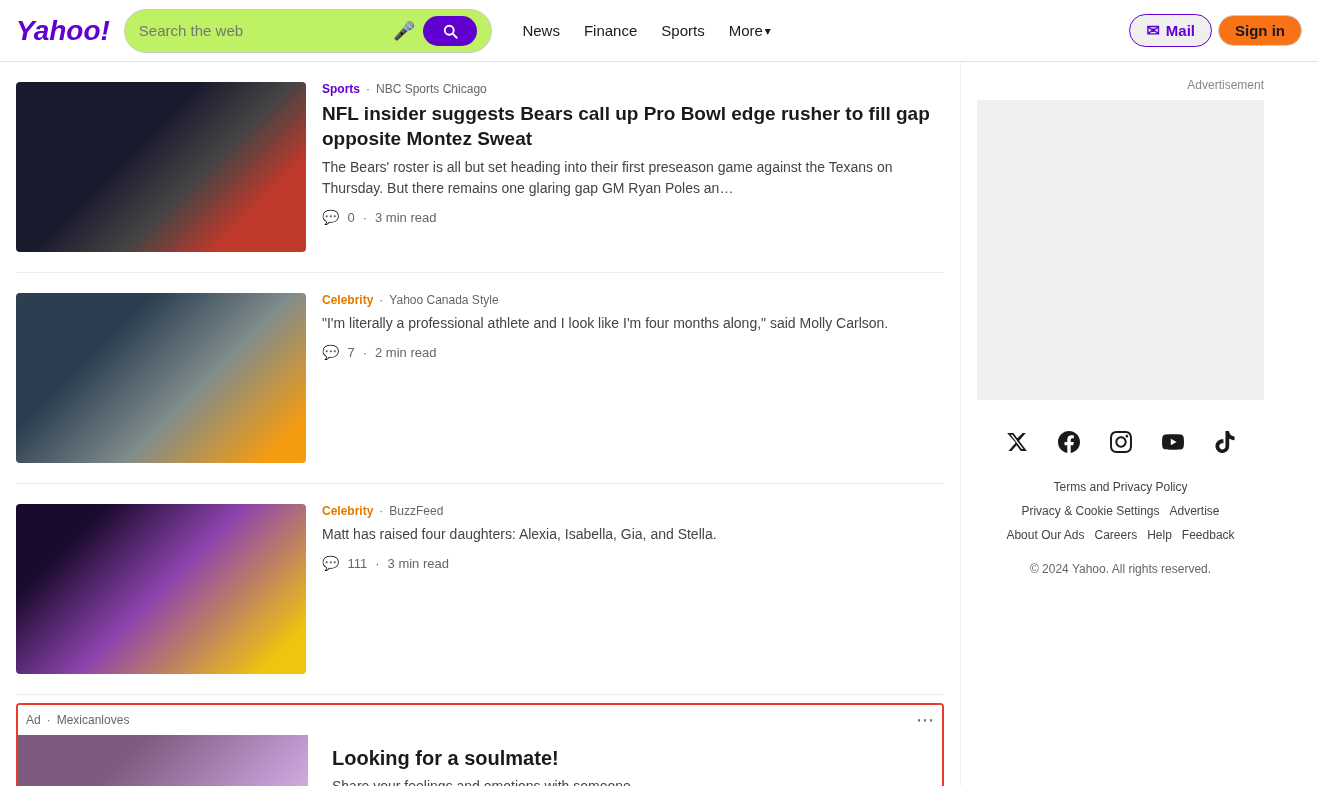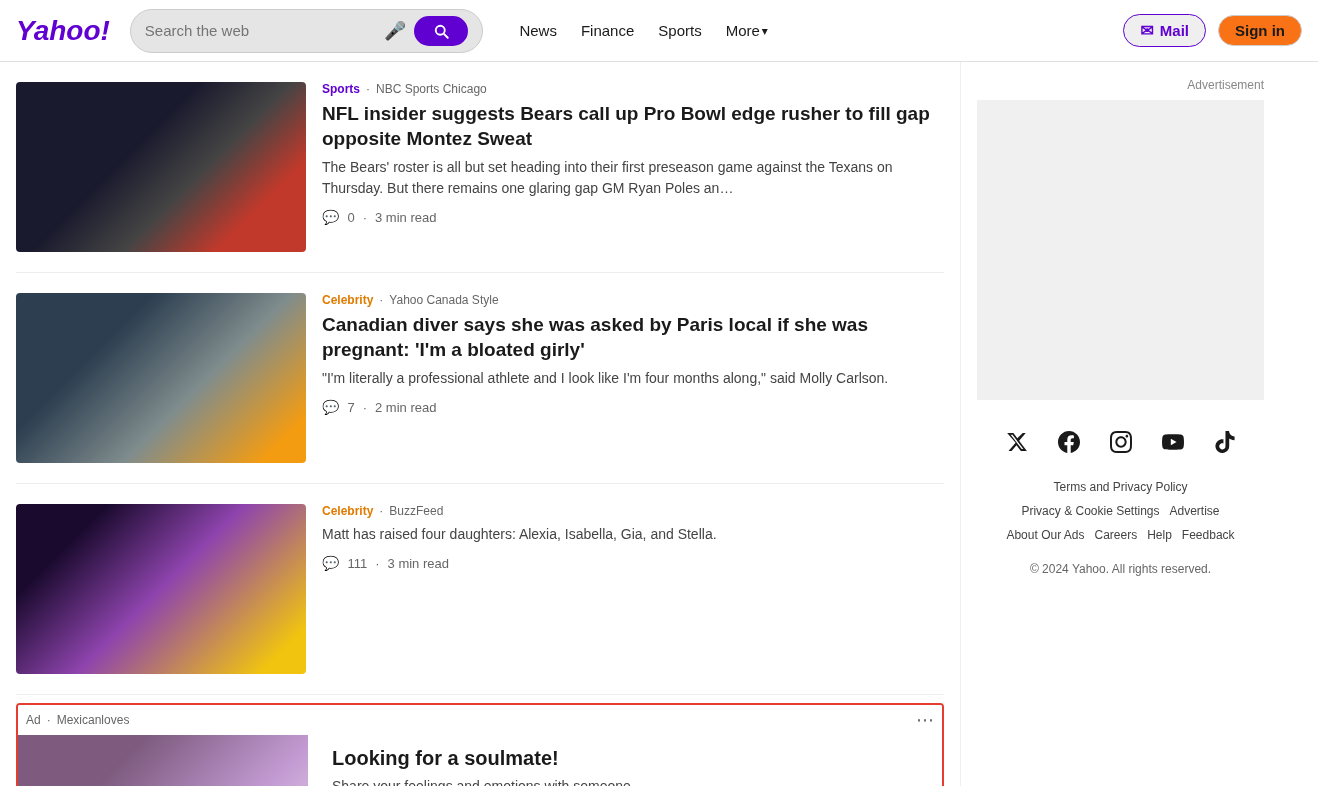--- a/index.html
+++ b/index.html
@@ -1,19 +1,19 @@
 <!DOCTYPE html>
 <html><head>
   <meta charset="utf-8">
   <style>
     * { margin: 0; padding: 0; box-sizing: border-box; }
     body { font-family: -apple-system, BlinkMacSystemFont, 'Helvetica Neue', Arial, sans-serif; background: #fff; font-size: 14px; color: #1a1a1a; }
     .logo { display: flex; align-items: center; }
     .logo-text { font-size: 28px; font-weight: 900; color: #6001d2; font-style: italic; }
-    .search-bar { display: flex; align-items: center; flex: 1; max-width: 520px; border: 1px solid #ccc; border-radius: 24px; padding: 6px 14px; background: #e5e5e5; margin-left: 8px; }
+    .search-bar { display: flex; align-items: center; flex: 1; max-width: 520px; border: 1px solid #ccc; border-radius: 24px; padding: 6px 14px; background: #bef264; margin-left: 8px; }
     .search-input { border: none; outline: none; flex: 1; font-size: 15px; color: #333; background: transparent; }
     .search-mic { color: #7b61ff; font-size: 18px; margin-right: 8px; cursor: pointer; }
     .search-btn { background: #6001d2; border: none; border-radius: 20px; padding: 6px 18px; cursor: pointer; display: flex; align-items: center; }
     .search-btn svg { fill: #fff; }
     .nav { display: flex; align-items: flex-start; gap: 8px; margin-left: 16px; }
     .nav-item { font-size: 15px; font-weight: 500; color: #1a1a1a; cursor: pointer; padding: 4px 8px; text-decoration: none; white-space: nowrap; }
     .nav-more { display: flex; align-items: center; gap: 2px; }
     .nav-chevron { font-size: 12px; }
     .mail-btn { display: flex; align-items: center; gap: 6px; border: 1.5px solid #6001d2; border-radius: 20px; padding: 6px 16px; color: #6001d2; font-weight: 600; cursor: pointer; font-size: 15px; white-space: nowrap; }
     .mail-icon { color: #6001d2; font-size: 16px; }
@@ -64,21 +64,21 @@
     .img-diver { background: linear-gradient(135deg, #2c3e50 30%, #7f8c8d 60%, #f39c12 90%); }
     .img-damon { background: linear-gradient(135deg, #1a0a2e 20%, #8e44ad 50%, #f1c40f 90%); }
     .img-ad { background: linear-gradient(135deg, #7d5a7e 30%, #c39bd3 70%, #e8d5e8 100%); }
 
     .celebrity-color { color: #e07b00; }
     .sports-color { color: #6001d2; }
   </style>
 </head>
 <body>
 
-<header style="display:flex;align-items:center;padding:8px 16px;border-bottom:1px solid #e0e0e0;gap:12px;height:62px;">
+<header style="display:flex;align-items:center;padding:8px 16px;border-bottom:1px solid #e0e0e0;gap:6px;height:62px;">
   <div class="logo">
     <span class="logo-text">Yahoo!</span>
   </div>
 
   <div class="search-bar">
     <input class="search-input" type="text" placeholder="Search the web" style="">
     <span class="search-mic">🎤</span>
     <button class="search-btn">
       <svg width="18" height="18" viewBox="0 0 24 24">
           <path d="M21 21l-4.35-4.35M17 11A6 6 0 1 1 5 11a6 6 0 0 1 12 0z" stroke="#fff" stroke-width="2.5" fill="none" stroke-linecap="round"></path>
@@ -125,21 +125,20 @@
     </article>
 
     <article class="news-item">
       <div class="news-img-placeholder img-diver" style="width:290px;min-width:290px;height:170px;border-radius:4px;"></div>
       <div class="news-content">
         <div class="news-meta">
           <span class="news-category celebrity-color" style="color:#e07b00;">Celebrity</span>
           <span class="news-dot">·</span>
           <span class="news-source">Yahoo Canada Style</span>
         </div>
-        <h2 class="news-title">Canadian diver says she was asked by Paris local if she was pregnant: 'I'm a bloated girly'</h2>
         <p class="news-desc">"I'm literally a professional athlete and I look like I'm four months along," said Molly Carlson.</p>
         <div class="news-footer">
           <span class="comment-icon">💬</span>
           <span>7</span>
           <span>·</span>
           <span class="read-time">2 min read</span>
         </div>
       </div>
     </article>
 

